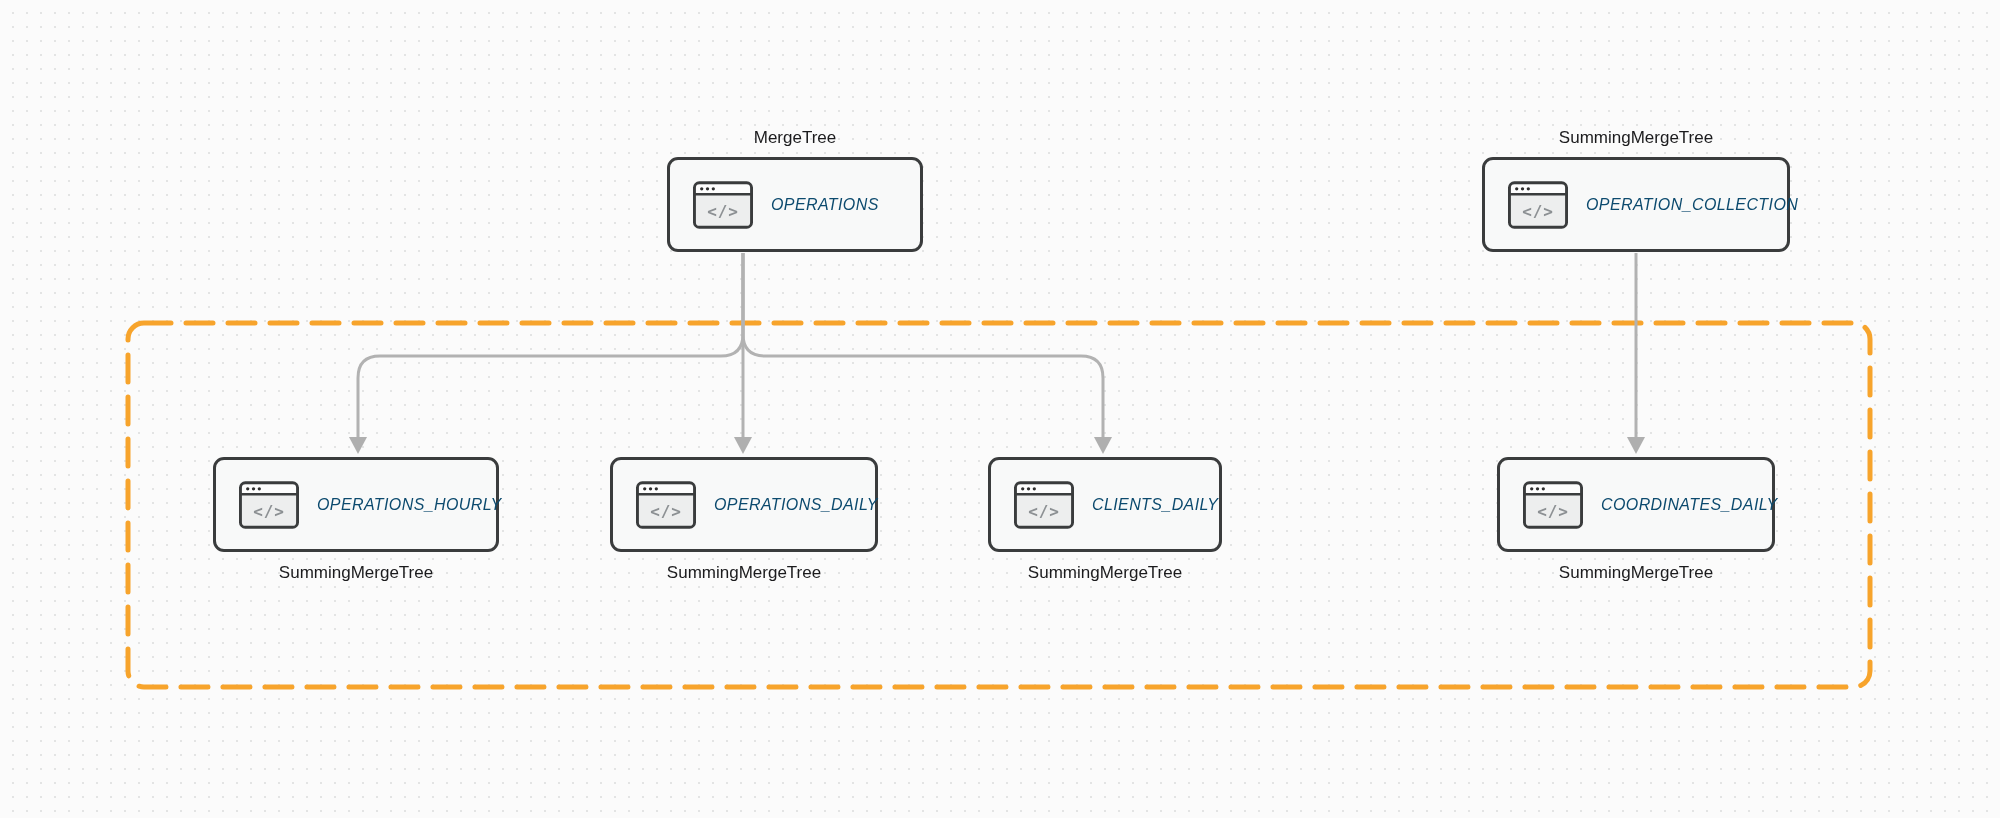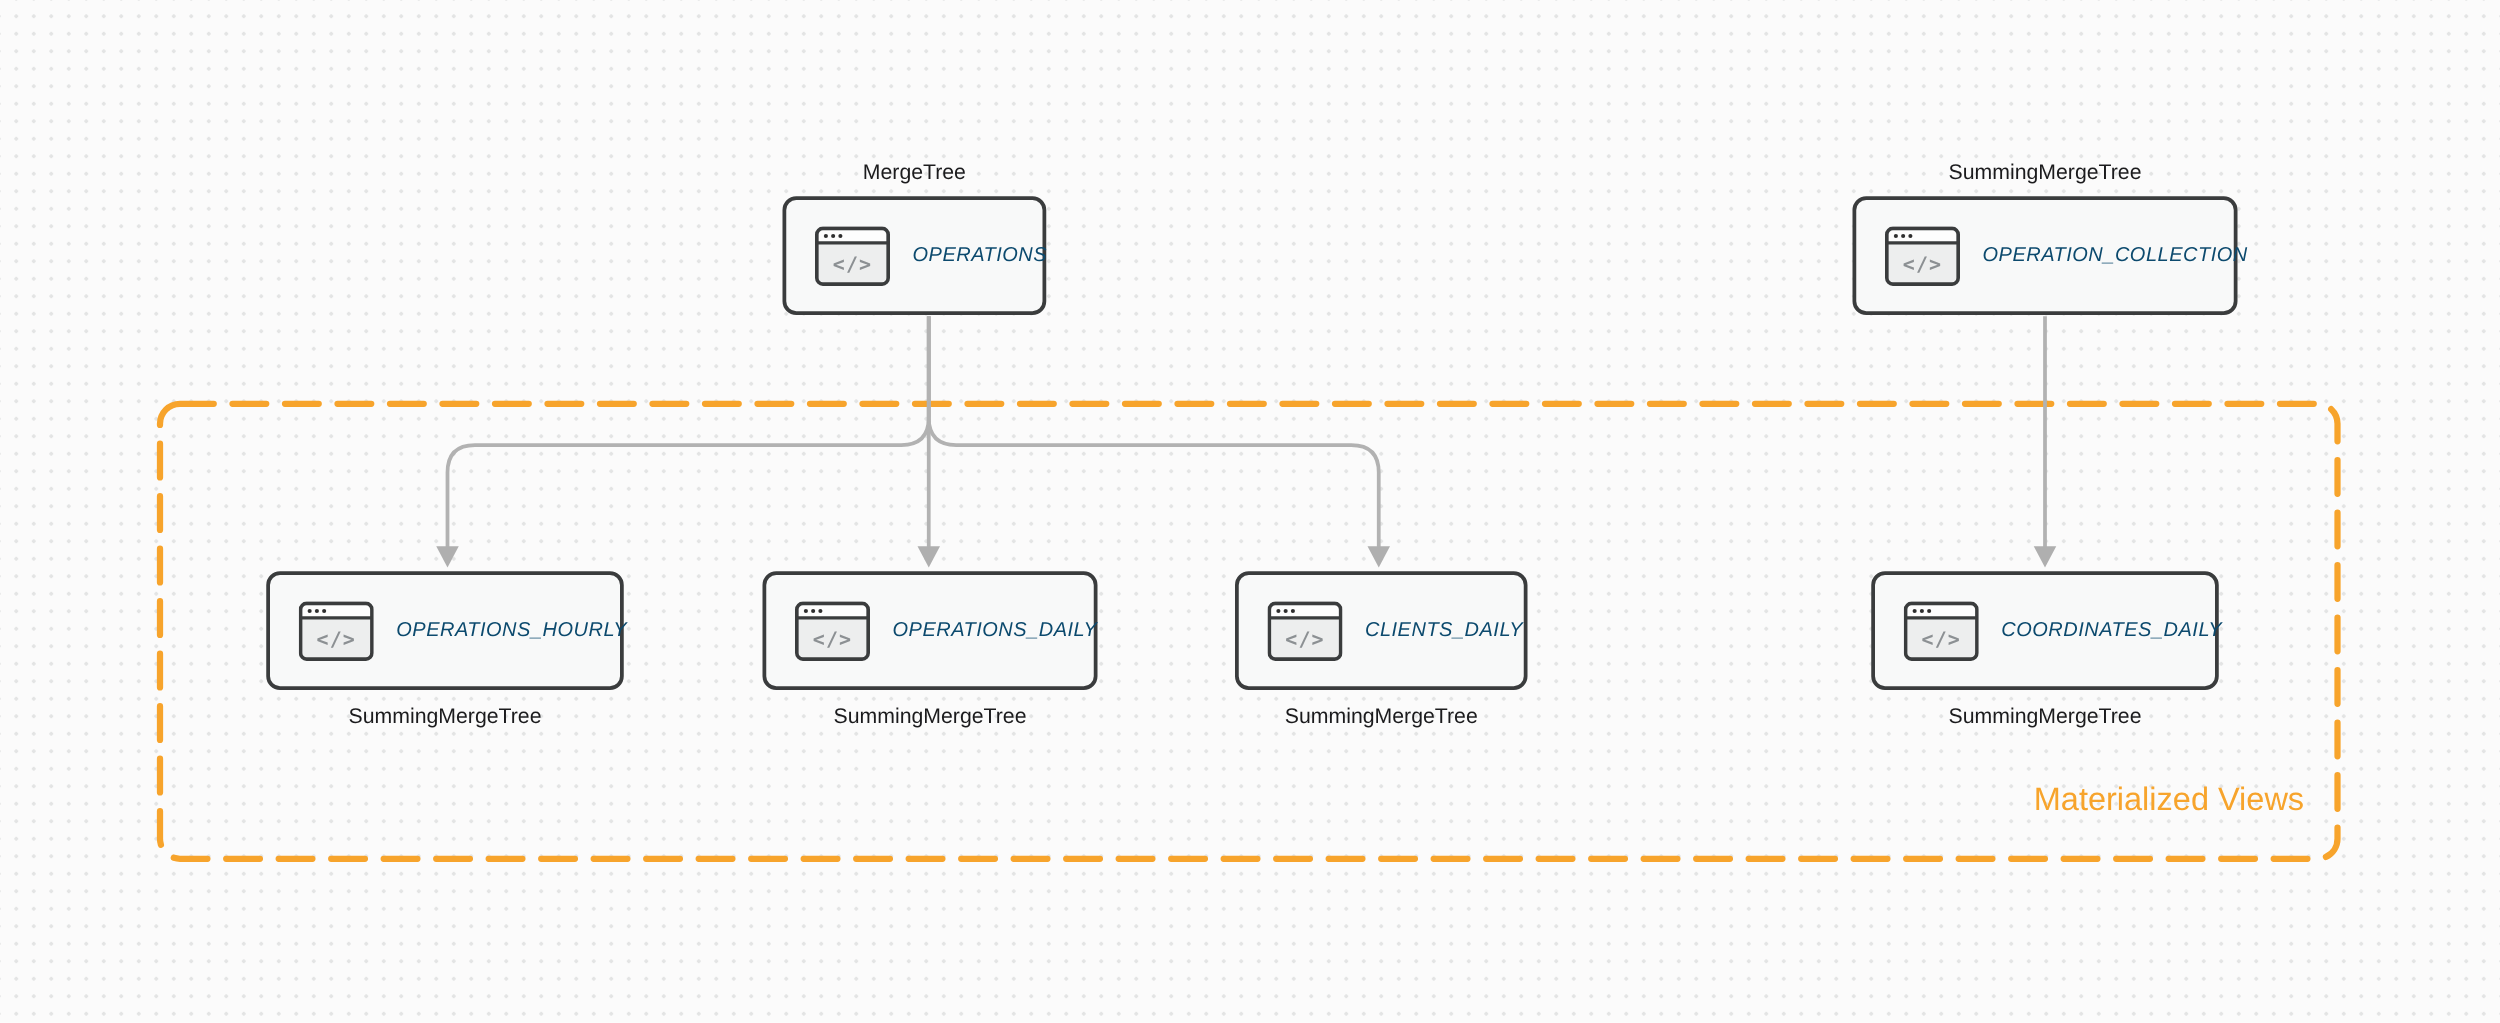--- a/index.html
+++ b/index.html
@@ -82,23 +82,22 @@
     <path class="edge" d="M743,253 L743,441"></path>
     <path class="edge" d="M743,253 L743,334 Q743,356 721,356 L380,356 Q358,356 358,378 L358,441"></path>
     <path class="edge" d="M743,253 L743,334 Q743,356 765,356 L1081,356 Q1103,356 1103,378 L1103,441"></path>
     <path class="edge" d="M1636,253 L1636,441"></path>
     <polygon class="arrowhead" points="349,437 367,437 358,454"></polygon>
     <polygon class="arrowhead" points="734,437 752,437 743,454"></polygon>
     <polygon class="arrowhead" points="1094,437 1112,437 1103,454"></polygon>
     <polygon class="arrowhead" points="1627,437 1645,437 1636,454"></polygon>
   </svg>
 
-  <div class="mv-label">Materialized Views</div>
 
-  <div class="node" style="left:626px; top:127px; width:211px">
+  <div class="node" style="left:667px; top:127px; width:256px">
     <div class="engine-label above">MergeTree</div>
     <div class="node-box">
       <svg class="win-icon" width="60" height="48" viewBox="0 0 62 49">
         <rect x="1.5" y="1.5" width="59" height="46" rx="5" fill="#EDEEEE" stroke="none"></rect>
         <path d="M3 13 h56 v-6 a4 4 0 0 0 -4 -4 h-48 a4 4 0 0 0 -4 4 z" fill="#FDFDFD"></path>
         <rect x="1.5" y="1.5" width="59" height="46" rx="5" fill="none" stroke="#3A3C3D" stroke-width="3"></rect>
         <line x1="1.5" y1="13.5" x2="60.5" y2="13.5" stroke="#3A3C3D" stroke-width="2.6"></line>
         <circle cx="9" cy="7.8" r="1.7" fill="#2E2E2E"></circle>
           <circle cx="15" cy="7.8" r="1.7" fill="#2E2E2E"></circle>
           <circle cx="21" cy="7.8" r="1.7" fill="#2E2E2E"></circle>

